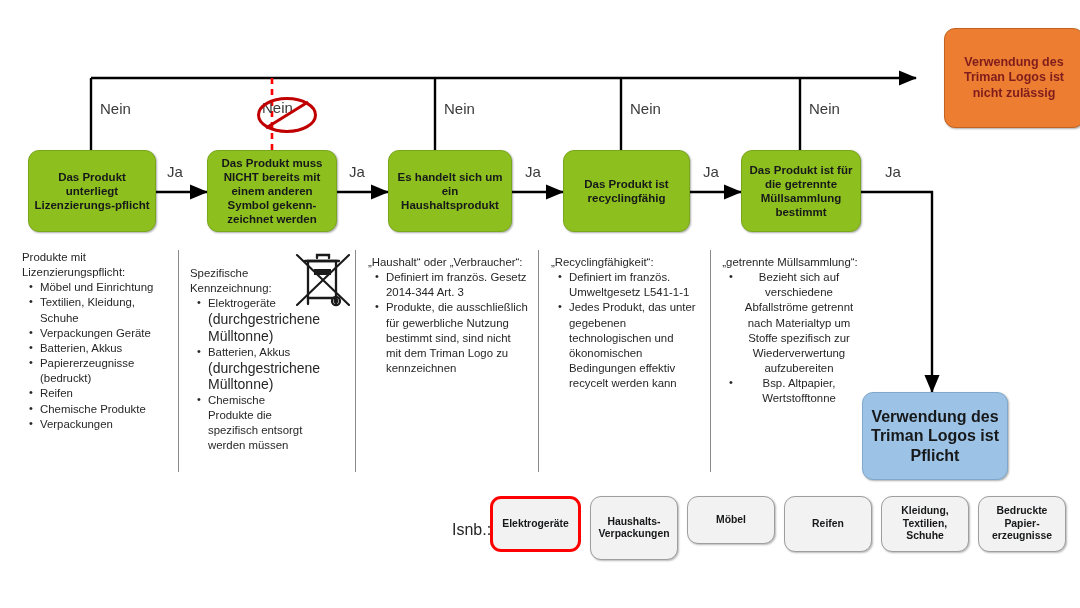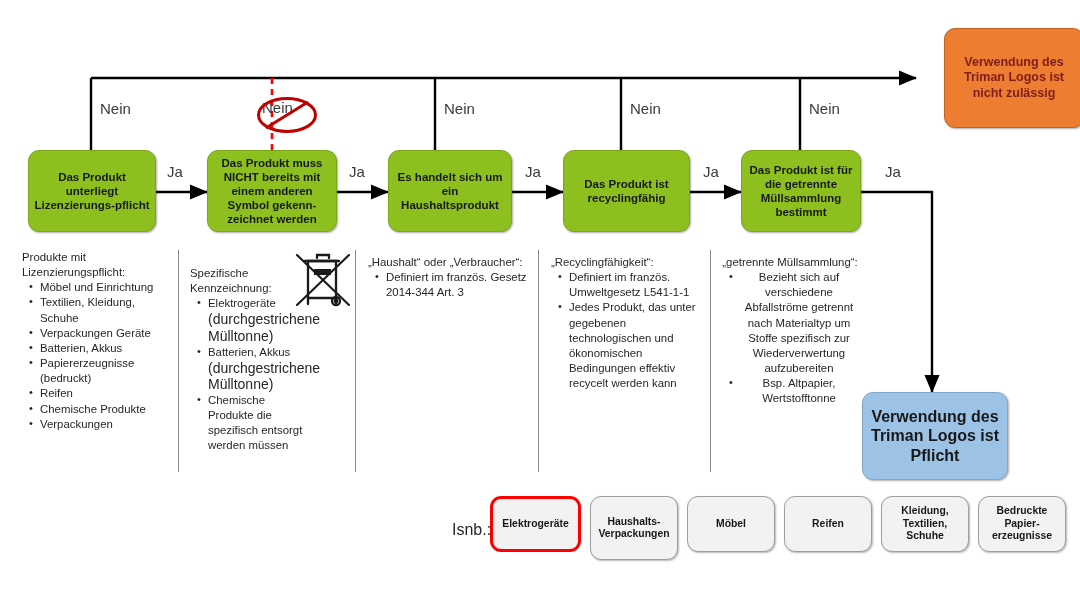--- a/index.html
+++ b/index.html
@@ -246,20 +246,21 @@
       <circle cx="53" cy="52" r="1.3" fill="#1a1a1a"></circle>
       <path d="M14,6 L66,56" stroke-width="2.1"></path>
       <path d="M66,6 L14,56" stroke-width="2.1"></path>
     </g>
   </svg>
 
   <div class="note" style="left:368px;top:255px;width:160px;">
     <span class="hd">„Haushalt“ oder „Verbraucher“:</span>
     <ul>
       <li><span>Definiert im französ. Gesetz 2014-344 Art. 3</span></li>
+      <li><span>Produkte, die ausschließlich für gewerbliche Nutzung bestimmt sind, sind nicht mit dem Triman Logo zu kennzeichnen</span></li>
     </ul>
   </div>
 
   <div class="note" style="left:551px;top:255px;width:150px;">
     <span class="hd">„Recyclingfähigkeit“:</span>
     <ul>
       <li><span>Definiert im französ. Umweltgesetz L541-1-1</span></li>
       <li><span>Jedes Produkt, das unter gegebenen technologischen und ökonomischen Bedingungen effektiv recycelt werden kann</span></li>
     </ul>
   </div>
@@ -271,21 +272,21 @@
       <li><span>Bsp. Altpapier, Wertstofftonne</span></li>
     </ul>
   </div>
 
   <div class="legend-label" style="left:452px;top:521px;">Isnb.:</div>
 
   <div class="chip highlight" style="left:490px;top:496px;width:91px;height:56px;">Elektrogeräte</div>
 
   <div class="chip" style="left:590px;top:496px;width:88px;height:64px;">Haushalts-Verpackungen</div>
 
-  <div class="chip" style="left:687px;top:496px;width:88px;height:56px;">Möbel</div>
+  <div class="chip" style="left:687px;top:496px;width:88px;height:48px;">Möbel</div>
 
   <div class="chip" style="left:784px;top:496px;width:88px;height:56px;">Reifen</div>
 
   <div class="chip" style="left:881px;top:496px;width:88px;height:56px;">Kleidung, Textilien, Schuhe</div>
 
   <div class="chip" style="left:978px;top:496px;width:88px;height:56px;">Bedruckte Papier-erzeugnisse</div>
 
 </div>
 
 </body></html>

